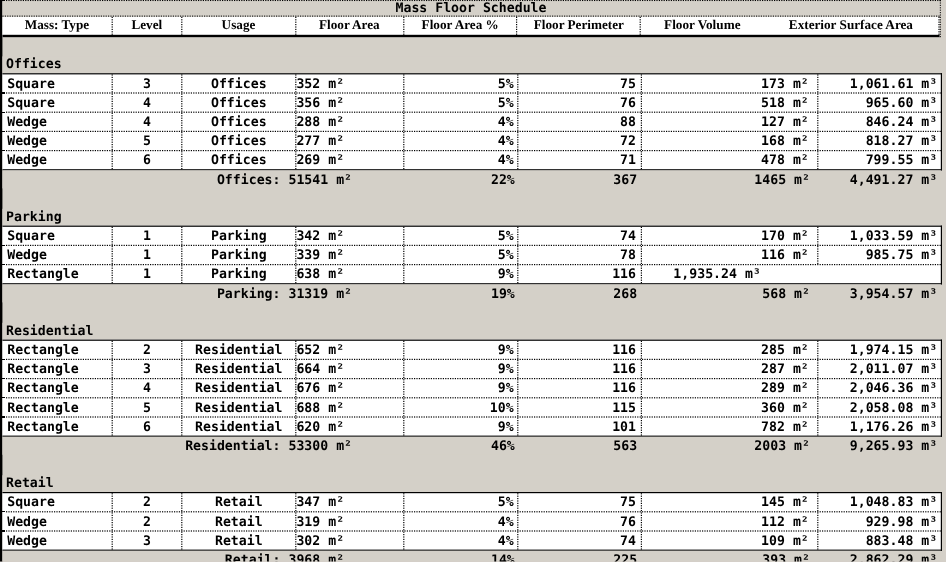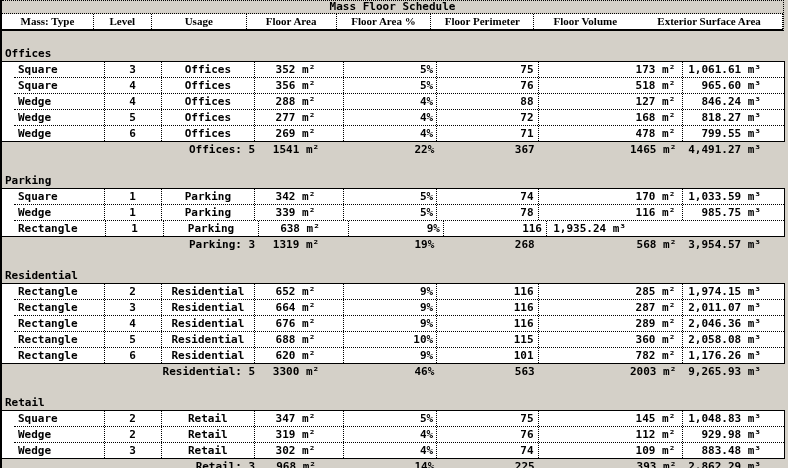--- a/index.html
+++ b/index.html
@@ -35,36 +35,36 @@
   .cell{box-sizing:border-box;overflow:hidden;white-space:nowrap;}
   .c0{width:92px;}
   .c1{width:58px;}
   .c2{width:95px;}
   .c3{width:90px;}
   .c4{width:95px;}
   .c5{width:103px;}
   .c6{width:147px;}
   .c7{width:102px;}
   .sep{border-right:1px dotted #000;}
-  .trow{display:flex;height:15px;line-height:15px;margin-left:12px;}
+  .trow{display:flex;height:15px;line-height:15px;}
   .data-block{
     background:#fff;
     border-top:1px solid #000;
     border-bottom:1px solid #000;
     border-right:1px solid #000;
     width:783px;box-sizing:border-box;
   }
   .data-block .trow + .trow{border-top:1px dotted #000;}
   .al{text-align:left;padding-left:4px;}
   .ac{text-align:center;}
-  .ar3{text-align:center;padding-right:7px;}
+  .ar3{text-align:left;padding-right:7px;}
   .ar4{text-align:right;padding-right:3px;}
   .ar5{text-align:right;padding-right:4px;}
   .ar6{text-align:right;padding-right:7px;}
-  .ar7{text-align:right;padding-right:23px;}
+  .ar7{text-align:right;padding-right:3px;}
   .group-label{
     height:14px;line-height:14px;
     padding-left:3px;
     background:#d4d0c8;
   }
   .total-row{background:#d4d0c8;}
   .total-row .lbl{width:245px;text-align:right;padding-left:19px;}
   .gap1{height:16px;}
   .gap2{height:17px;}
 </style>

